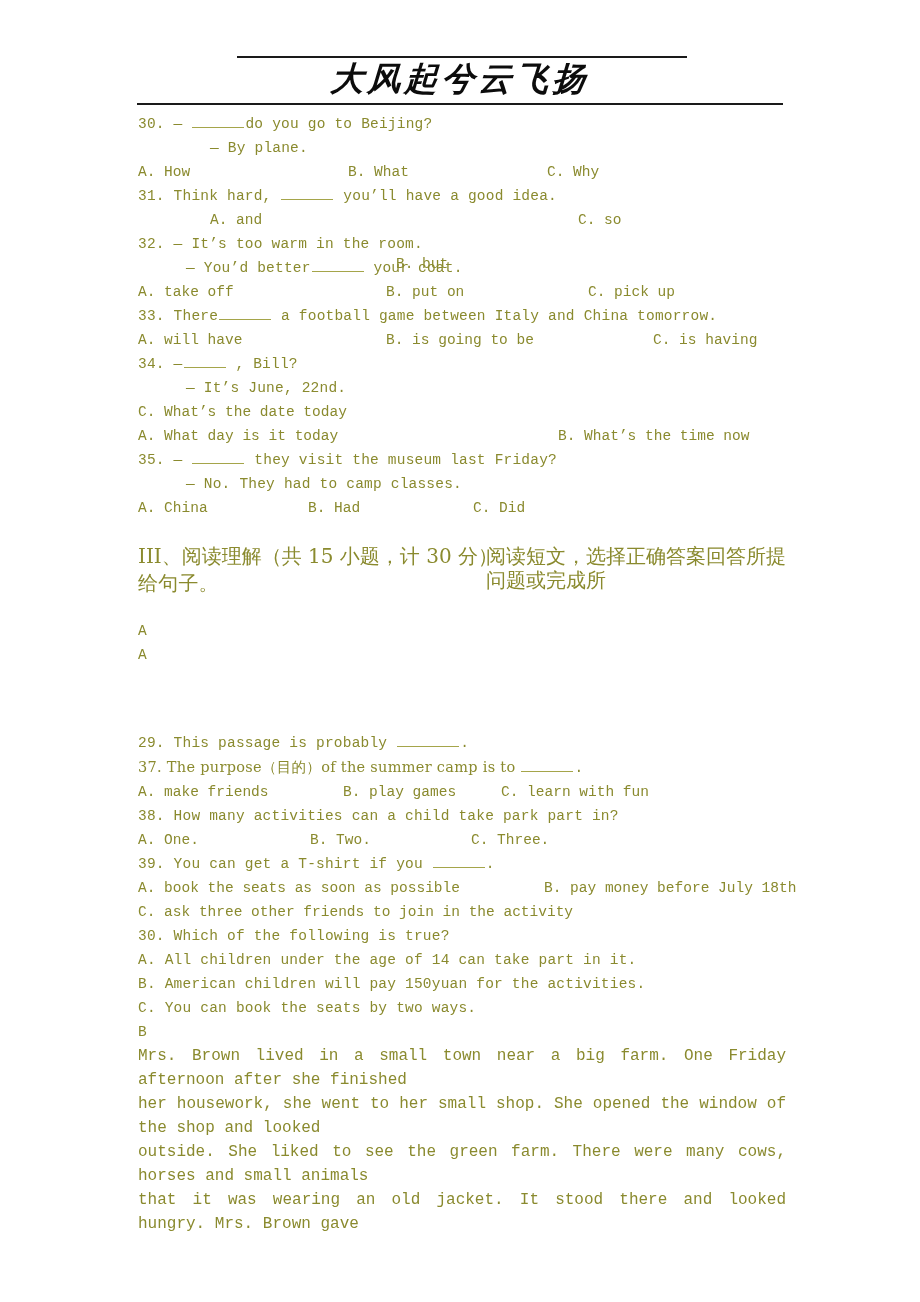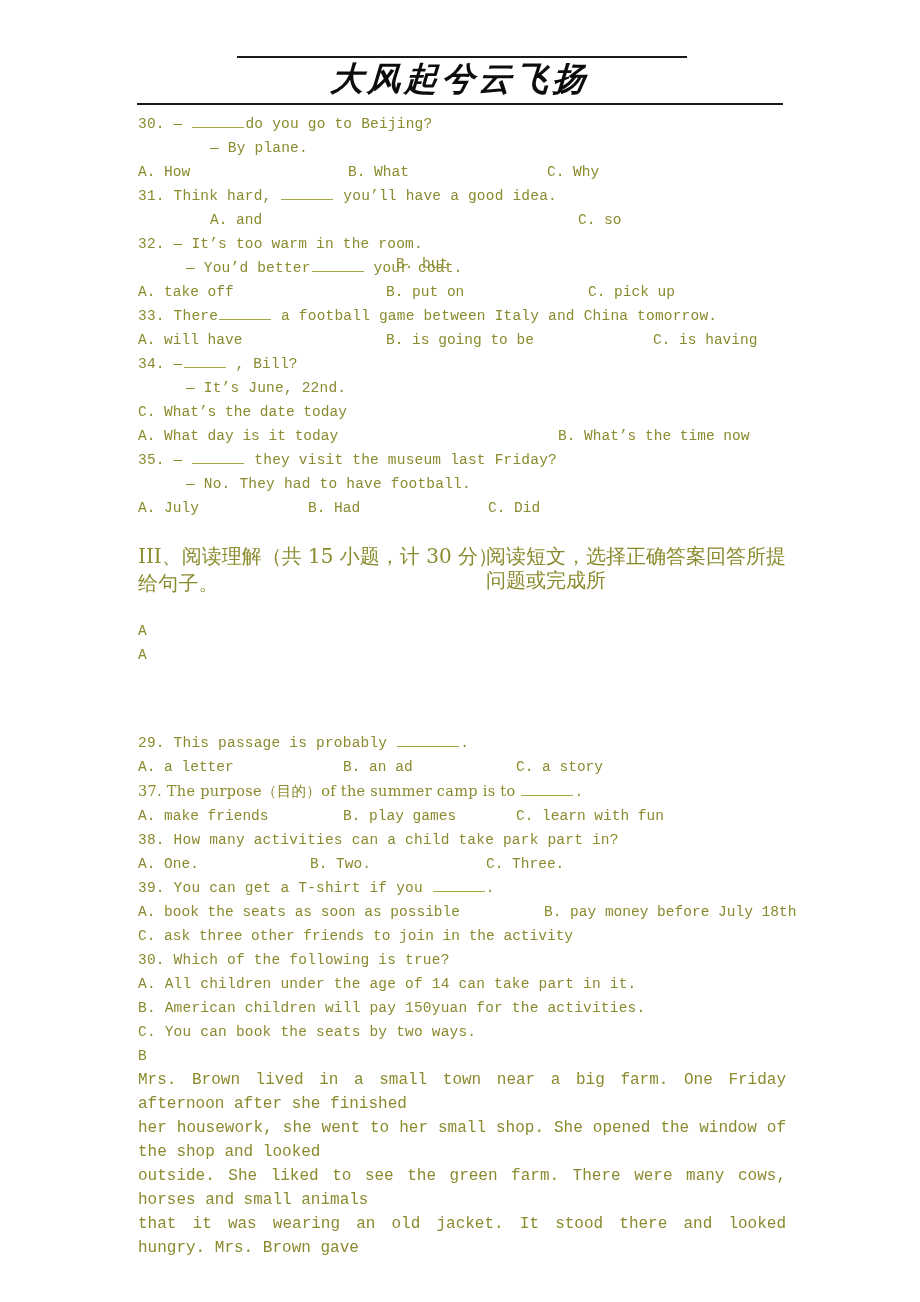--- a/index.html
+++ b/index.html
@@ -107,21 +107,21 @@
     position: absolute;
     top: 0;
     white-space: pre;
   }
   .opts .o.a { left: 0px; }
   .opts .o.b { left: 210px; }
   .opts .o.c { left: 409px; }
   .opts .o.b2 { left: 248px; }
   .opts .o.c2 { left: 450px; }
   .opts .o.b3 { left: 170px; }
-  .opts .o.c3 { left: 335px; margin-left: 15px; }
+  .opts .o.c3 { left: 335px; }
   .opts .o.ind-a { left: 72px; }
   .opts .o.ind-b { left: 258px; margin-top: 44px; }
   .opts .o.ind-c { left: 440px; }
   .opts .o.b-wide { left: 420px; }
 
   .indent-1 { padding-left: 72px; }
   .indent-2 { padding-left: 48px; }
 
   .blankfill {
     display: inline-block;
@@ -205,48 +205,43 @@
     <div class="line indent-2">— It’s June, 22nd.</div>
     <div class="opts">
       <span class="o a">C. What’s the date today</span>
     </div>
     <div class="opts">
       <span class="o a">A. What day is it today</span>
       <span class="o b-wide">B. What’s the time now</span>
     </div>
 
     <div class="line"><span>35. — </span><span class="blankfill bf-m"></span><span> they visit the museum last Friday?</span></div>
-    <div class="line indent-2">— No. They had to have football.</div>
-    <div class="opts">
-      <span class="o a">A. July</span>
+    <div class="line indent-2">— No. They had to camp classes.</div>
+    <div class="opts">
+      <span class="o a">A. China</span>
       <span class="o b3">B. Had</span>
       <span class="o c3">C. Did</span>
     </div>
 
     <div class="line blank">&nbsp;</div>
 
     <div class="section-head">
       <span class="sh-left cn-bold">III、阅读理解（共 15 小题，计 30 分）</span>
       <span class="sh-right cn-bold">阅读短文，选择正确答案回答所提问题或完成所</span>
     </div>
     <div class="line cn-bold">给句子。</div>
 
     <div class="line blank">&nbsp;</div>
 
     <div class="line">A</div>
     <div class="line">A</div>
 
     <div class="gap-block"></div>
 
     <div class="line"><span>29. This passage is probably </span><span class="blankfill bf-l"></span><span>.</span></div>
-    <div class="opts">
-      <span class="o a">A. a letter</span>
-      <span class="o b3" style="left:205px">B. an ad</span>
-      <span class="o c3" style="left:363px">C. a story</span>
-    </div>
 
     <div class="line"><span class="cn">37. The purpose（目的）of the summer camp is to </span><span class="blankfill bf-m"></span><span>.</span></div>
     <div class="opts">
       <span class="o a">A. make friends</span>
       <span class="o b3" style="left:205px">B. play games</span>
       <span class="o c3" style="left:363px">C. learn with fun</span>
     </div>
 
     <div class="line">38. How many activities can a child take park part in?</div>
     <div class="opts">

